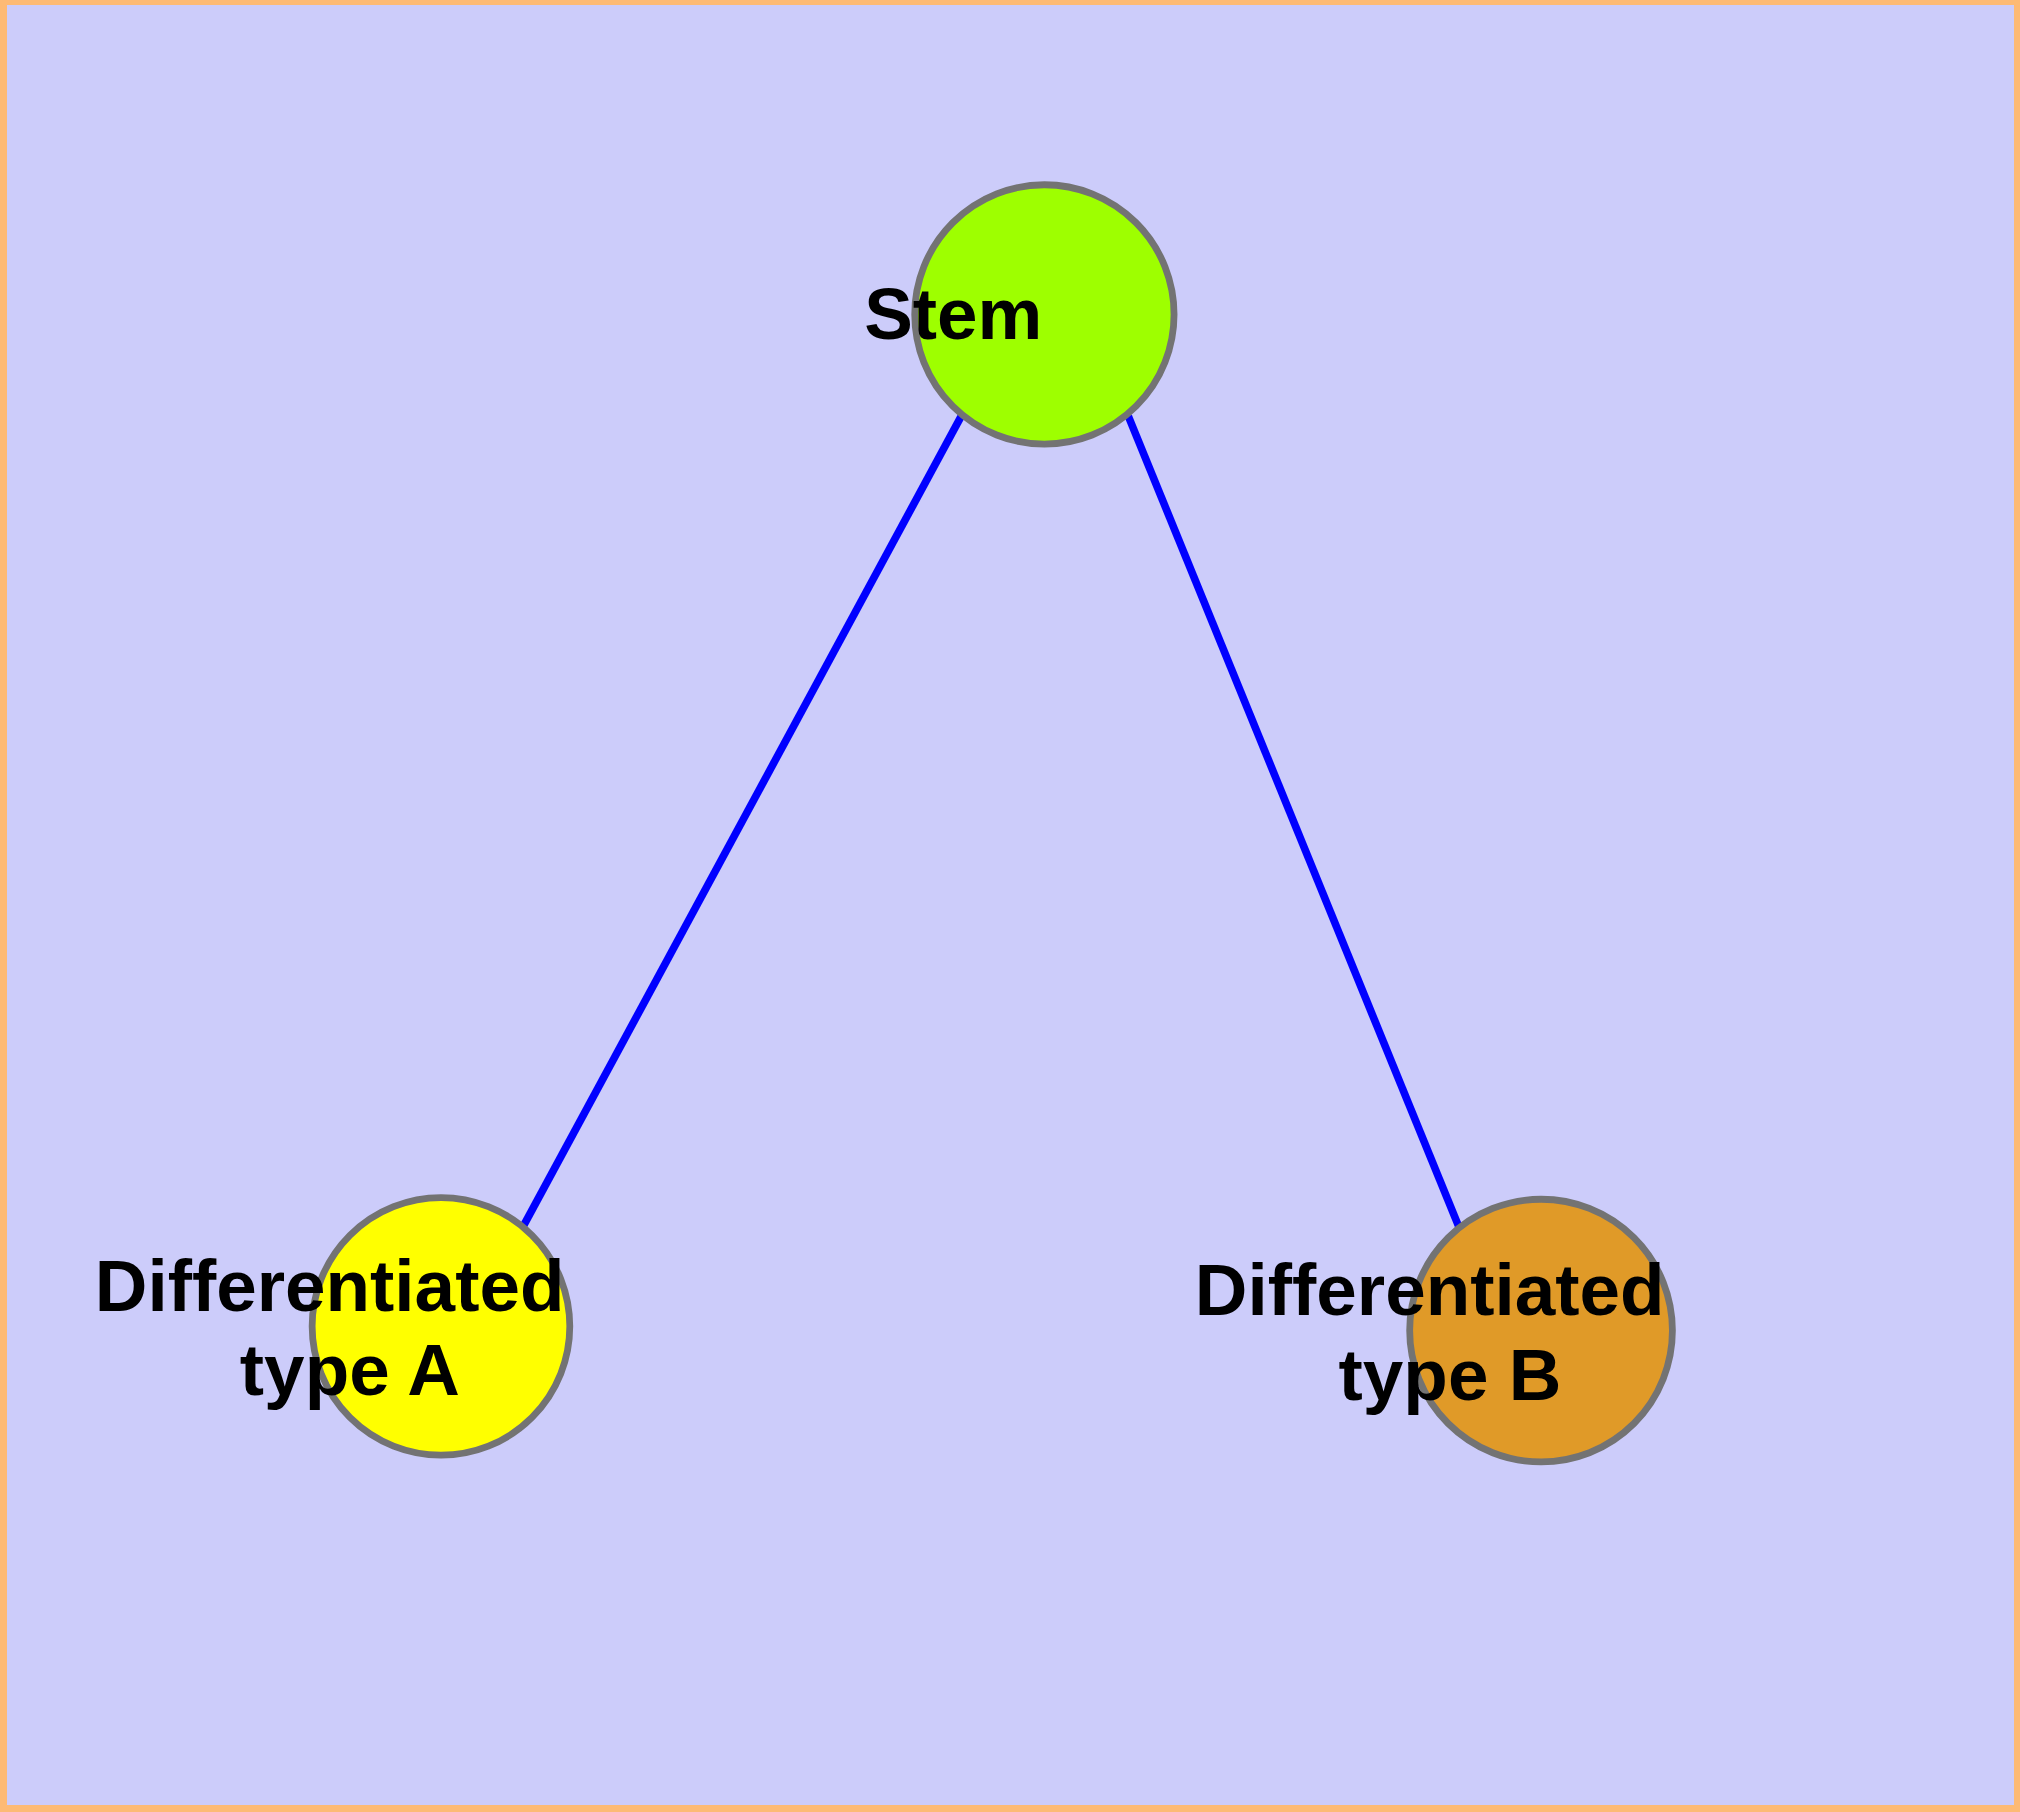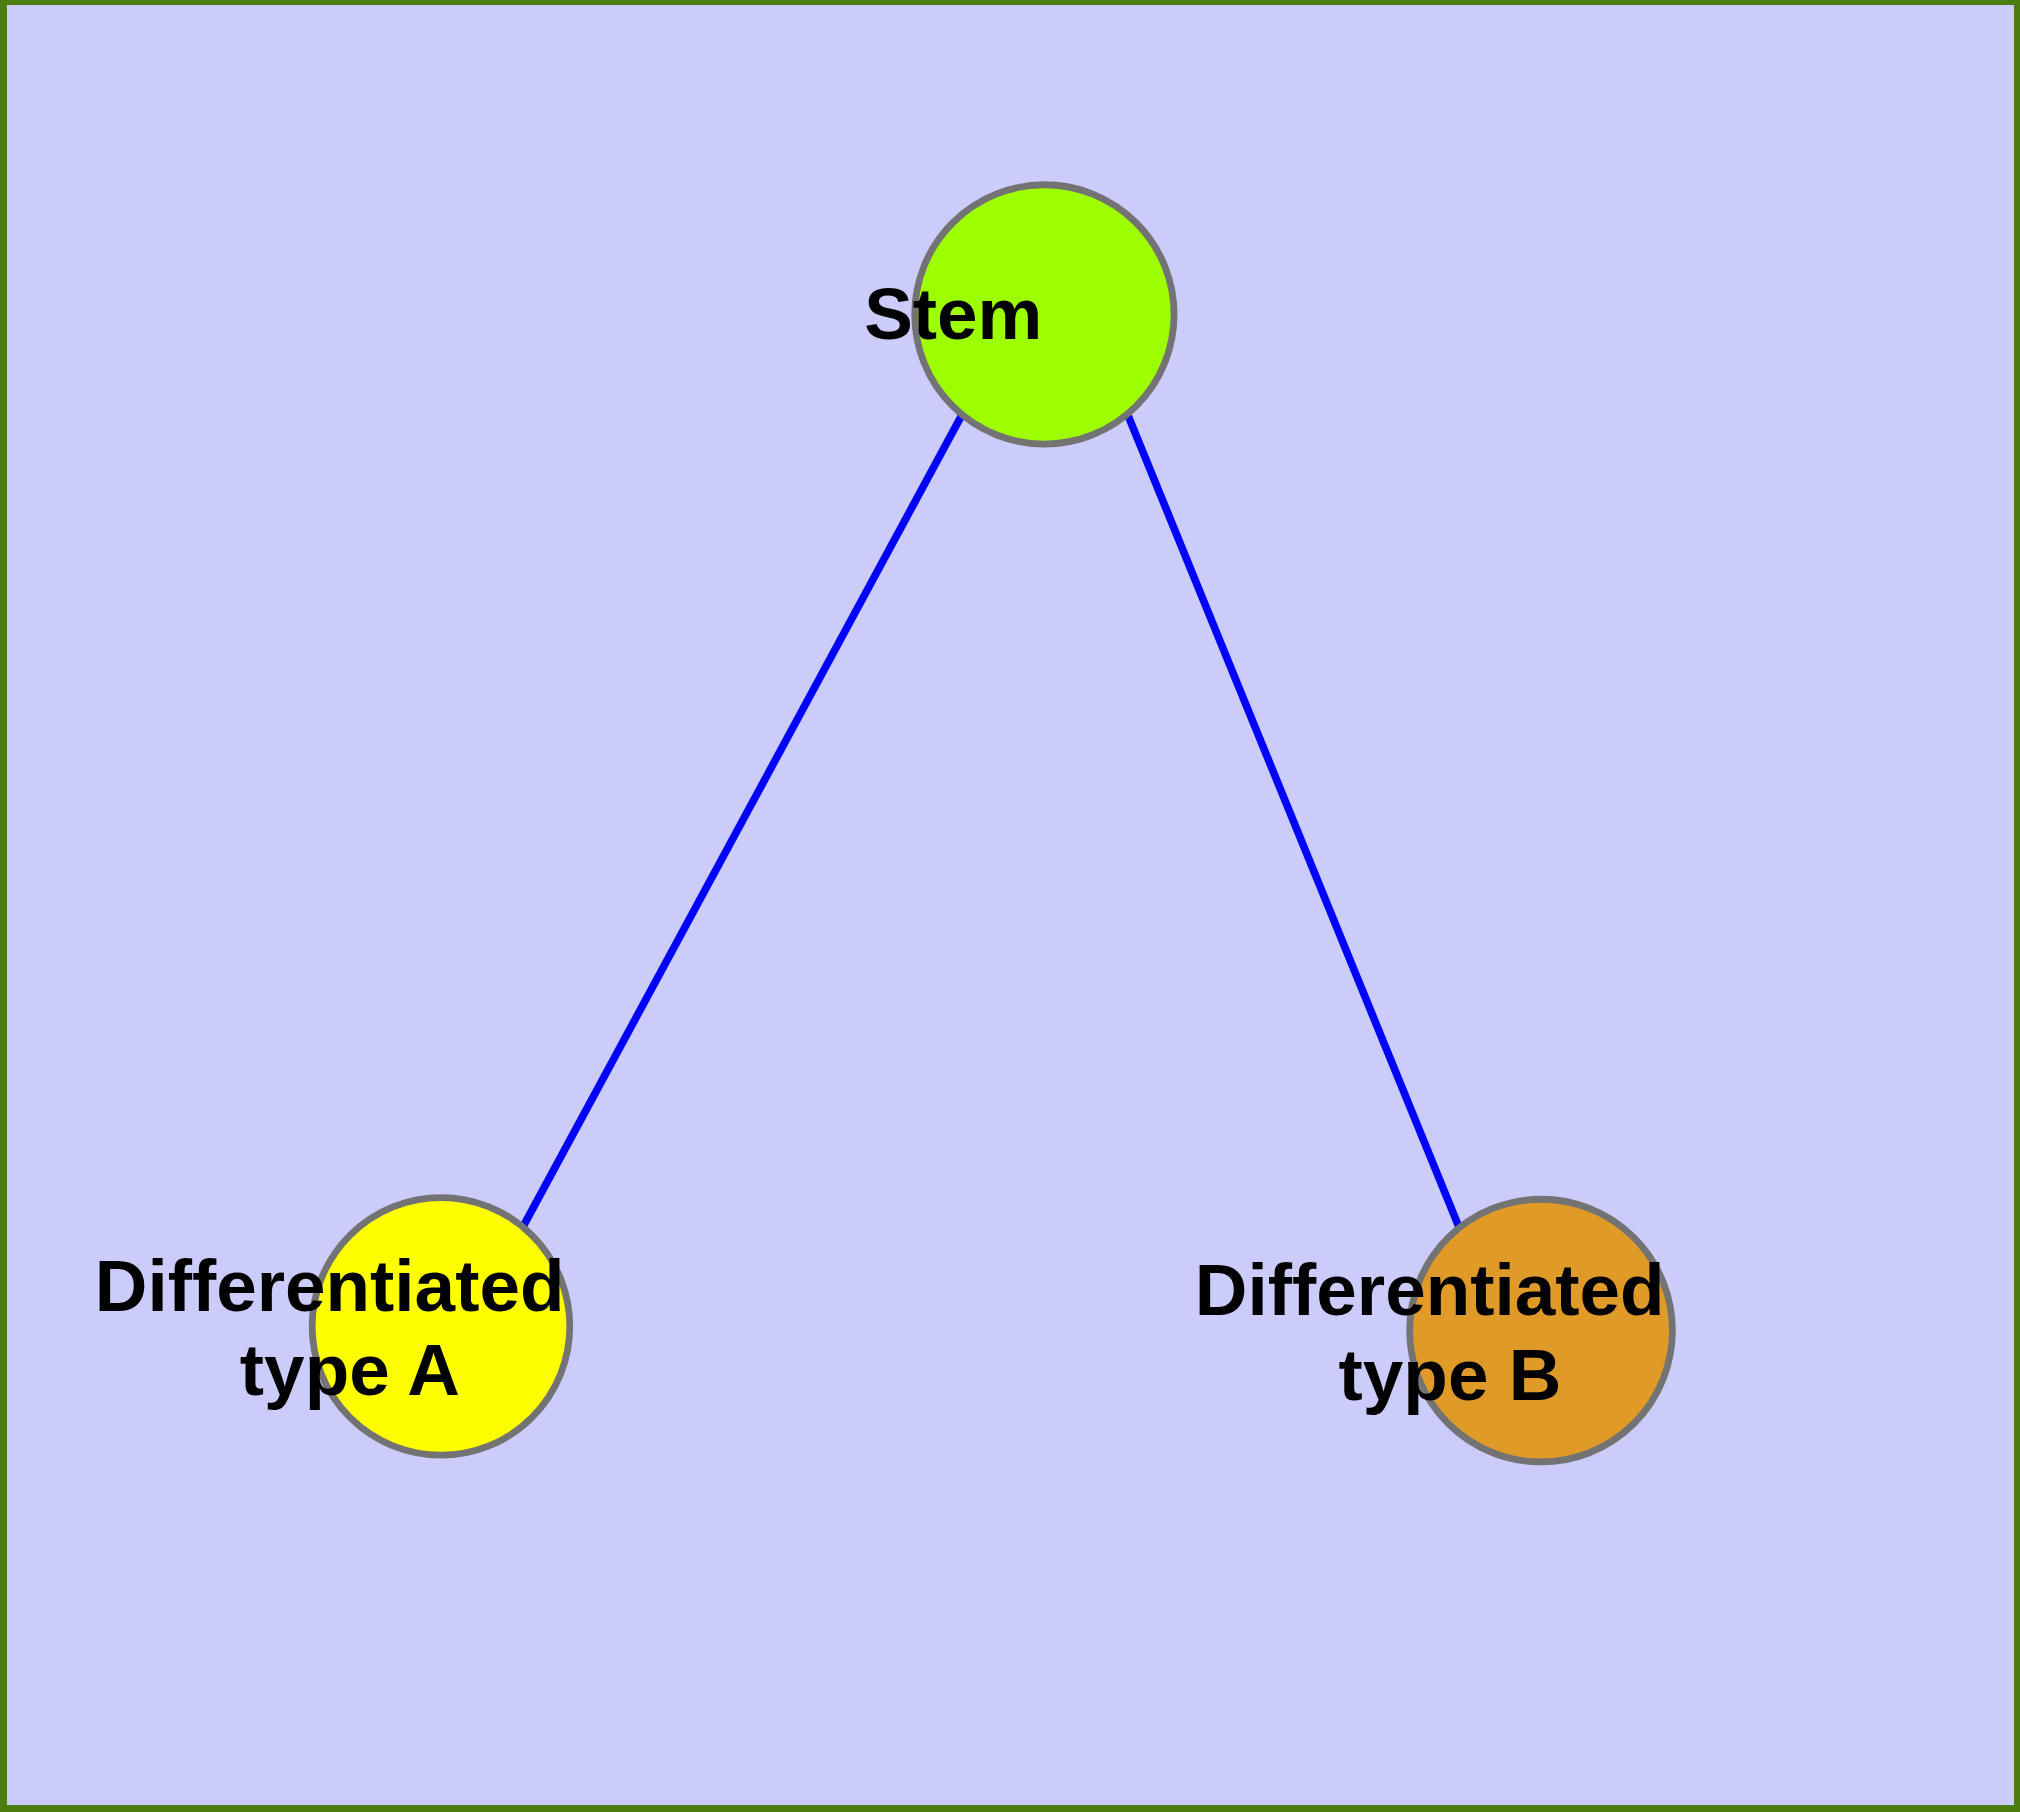--- a/index.html
+++ b/index.html
@@ -48,21 +48,21 @@
     font-size: 86px;
     fill: #000000;
     text-anchor: middle;
     dominant-baseline: middle;
     white-space: pre;
   }
 </style>
 </head>
 <body>
 
-<div id="canvas" style="background: #4d7c0f;">
+<div id="canvas" style="background: #fdba74;">
   <div id="plot-area" style="background: rgb(204, 204, 250);"></div>
 
   <svg id="graph-svg" viewBox="0 0 2384 2138" xmlns="http://www.w3.org/2000/svg">
 
     <g>
       <line class="edge-line" x1="1135" y1="489" x2="617" y2="1447" stroke="#0000ff" stroke-width="9"></line>
       <line class="edge-line" x1="1331" y1="491" x2="1722" y2="1450" stroke="#0000ff" stroke-width="9"></line>
     </g>
 
     <g>

